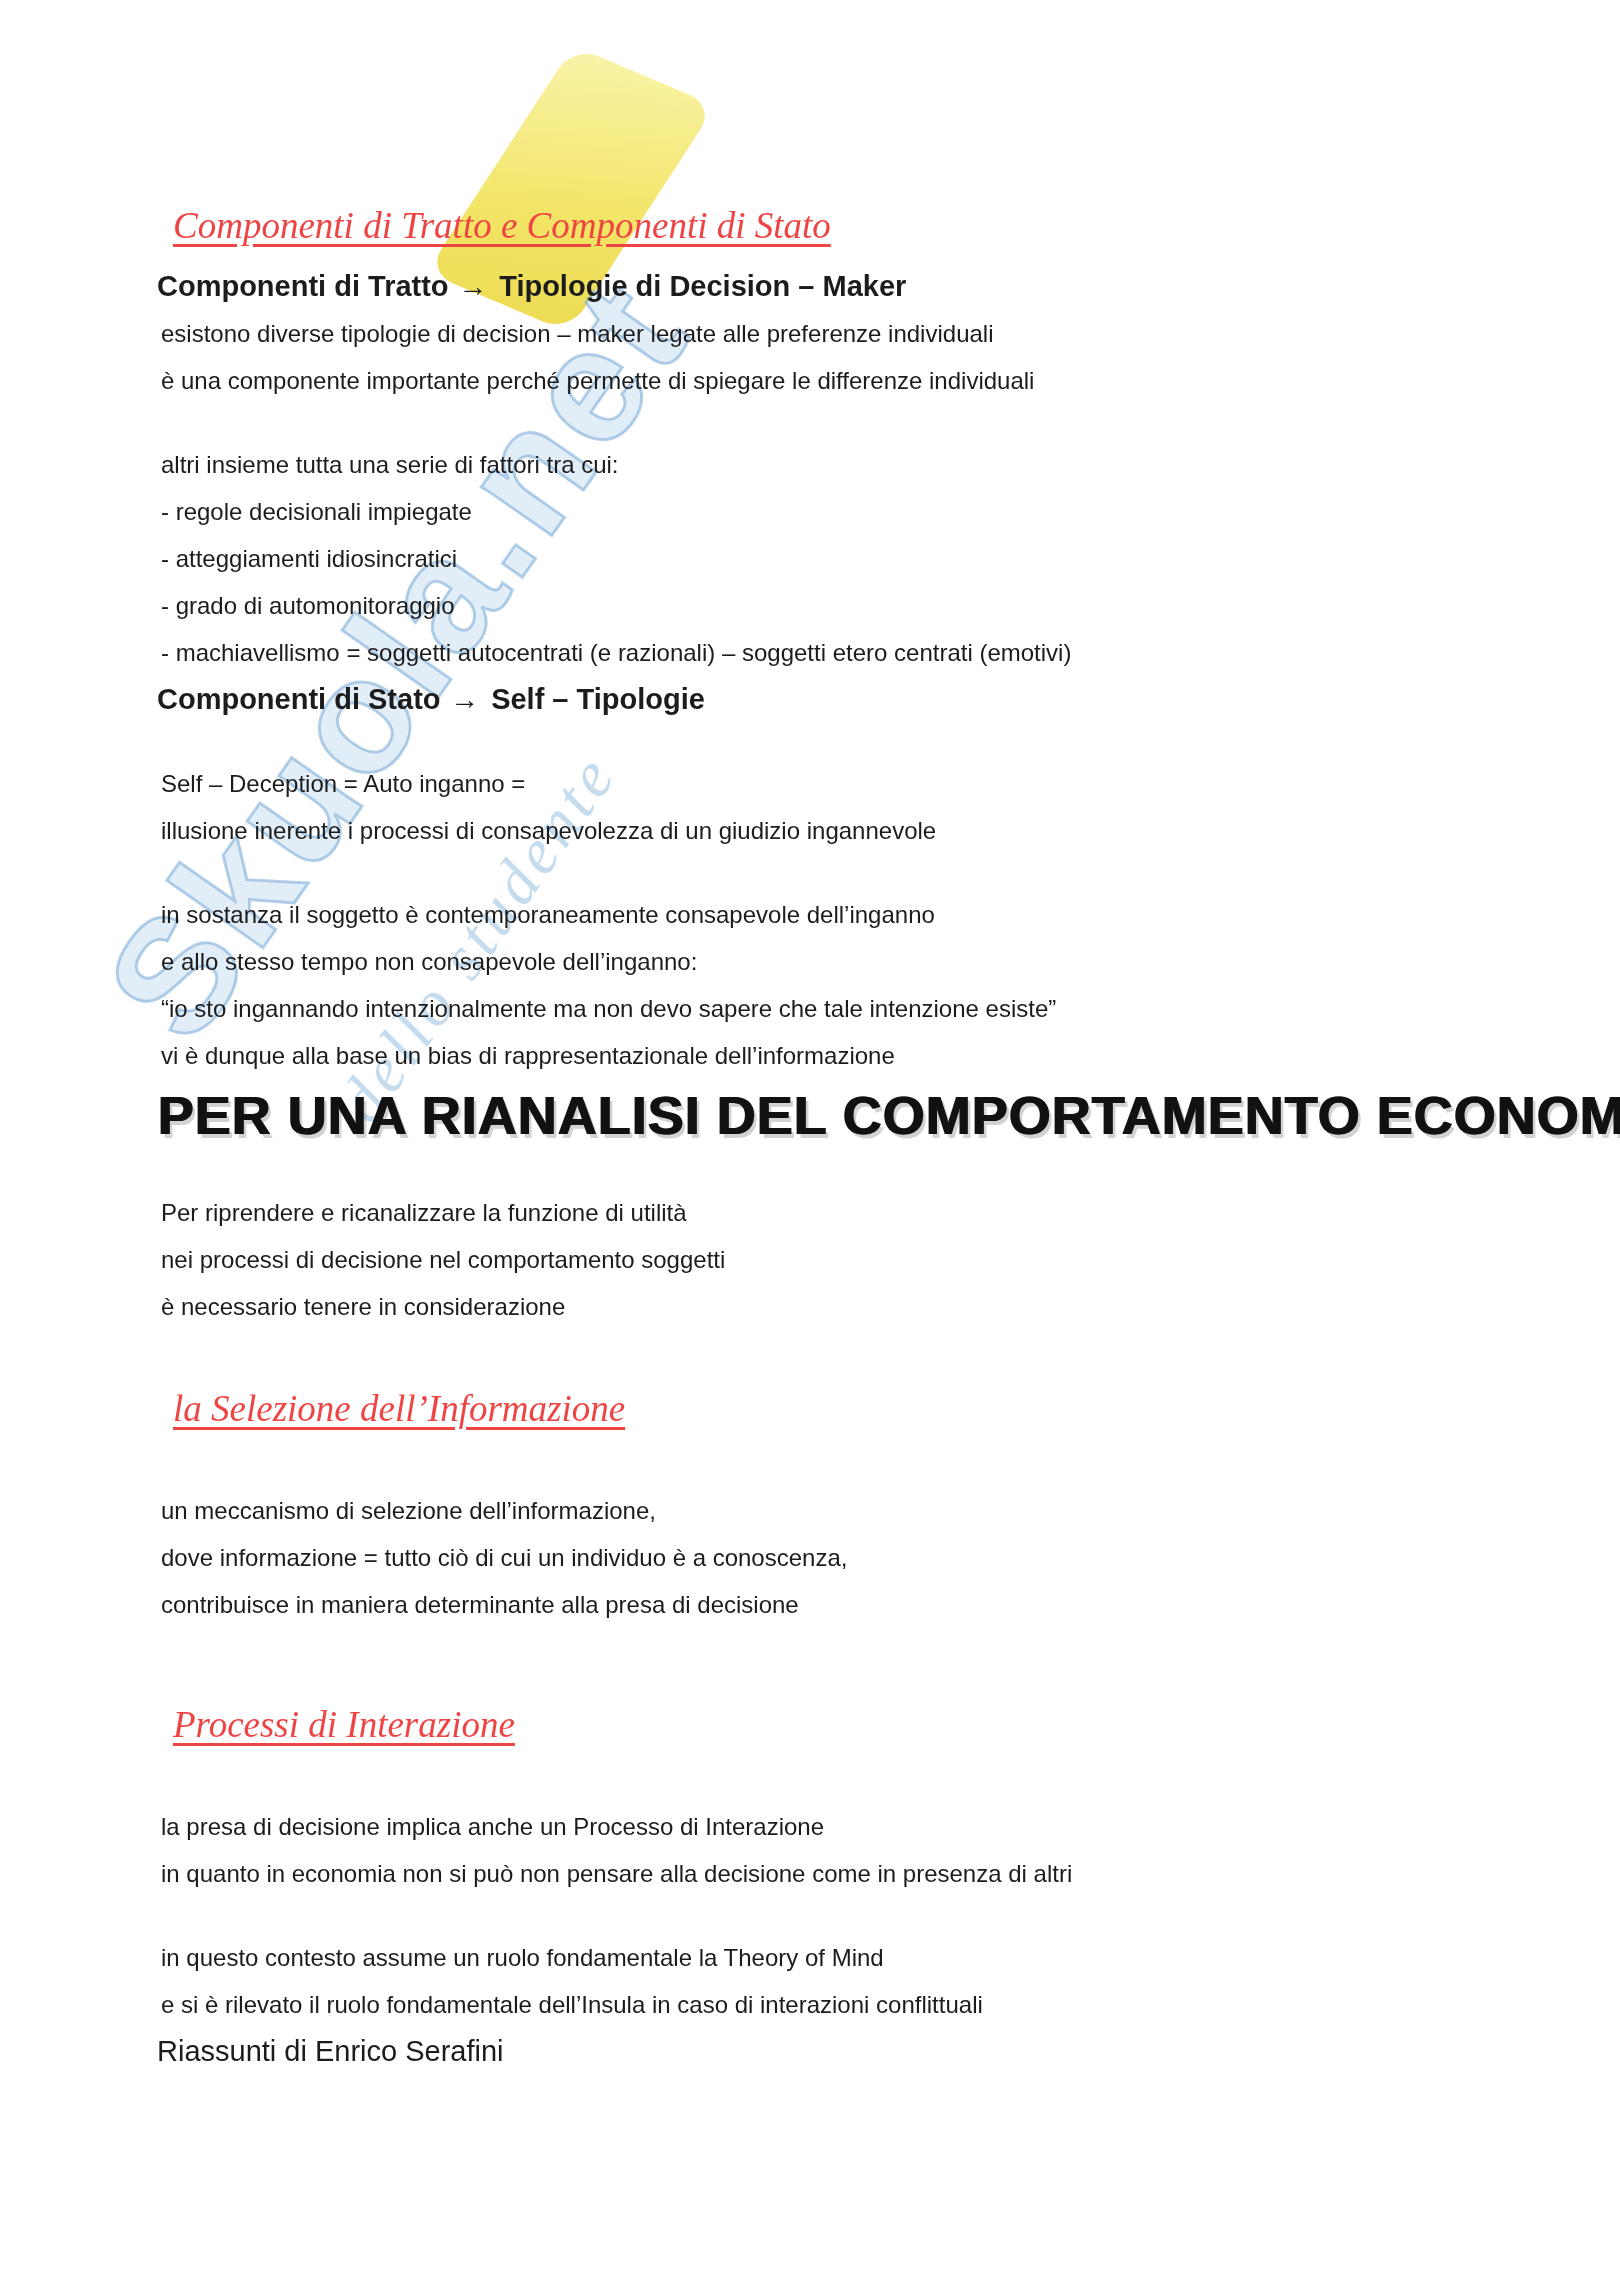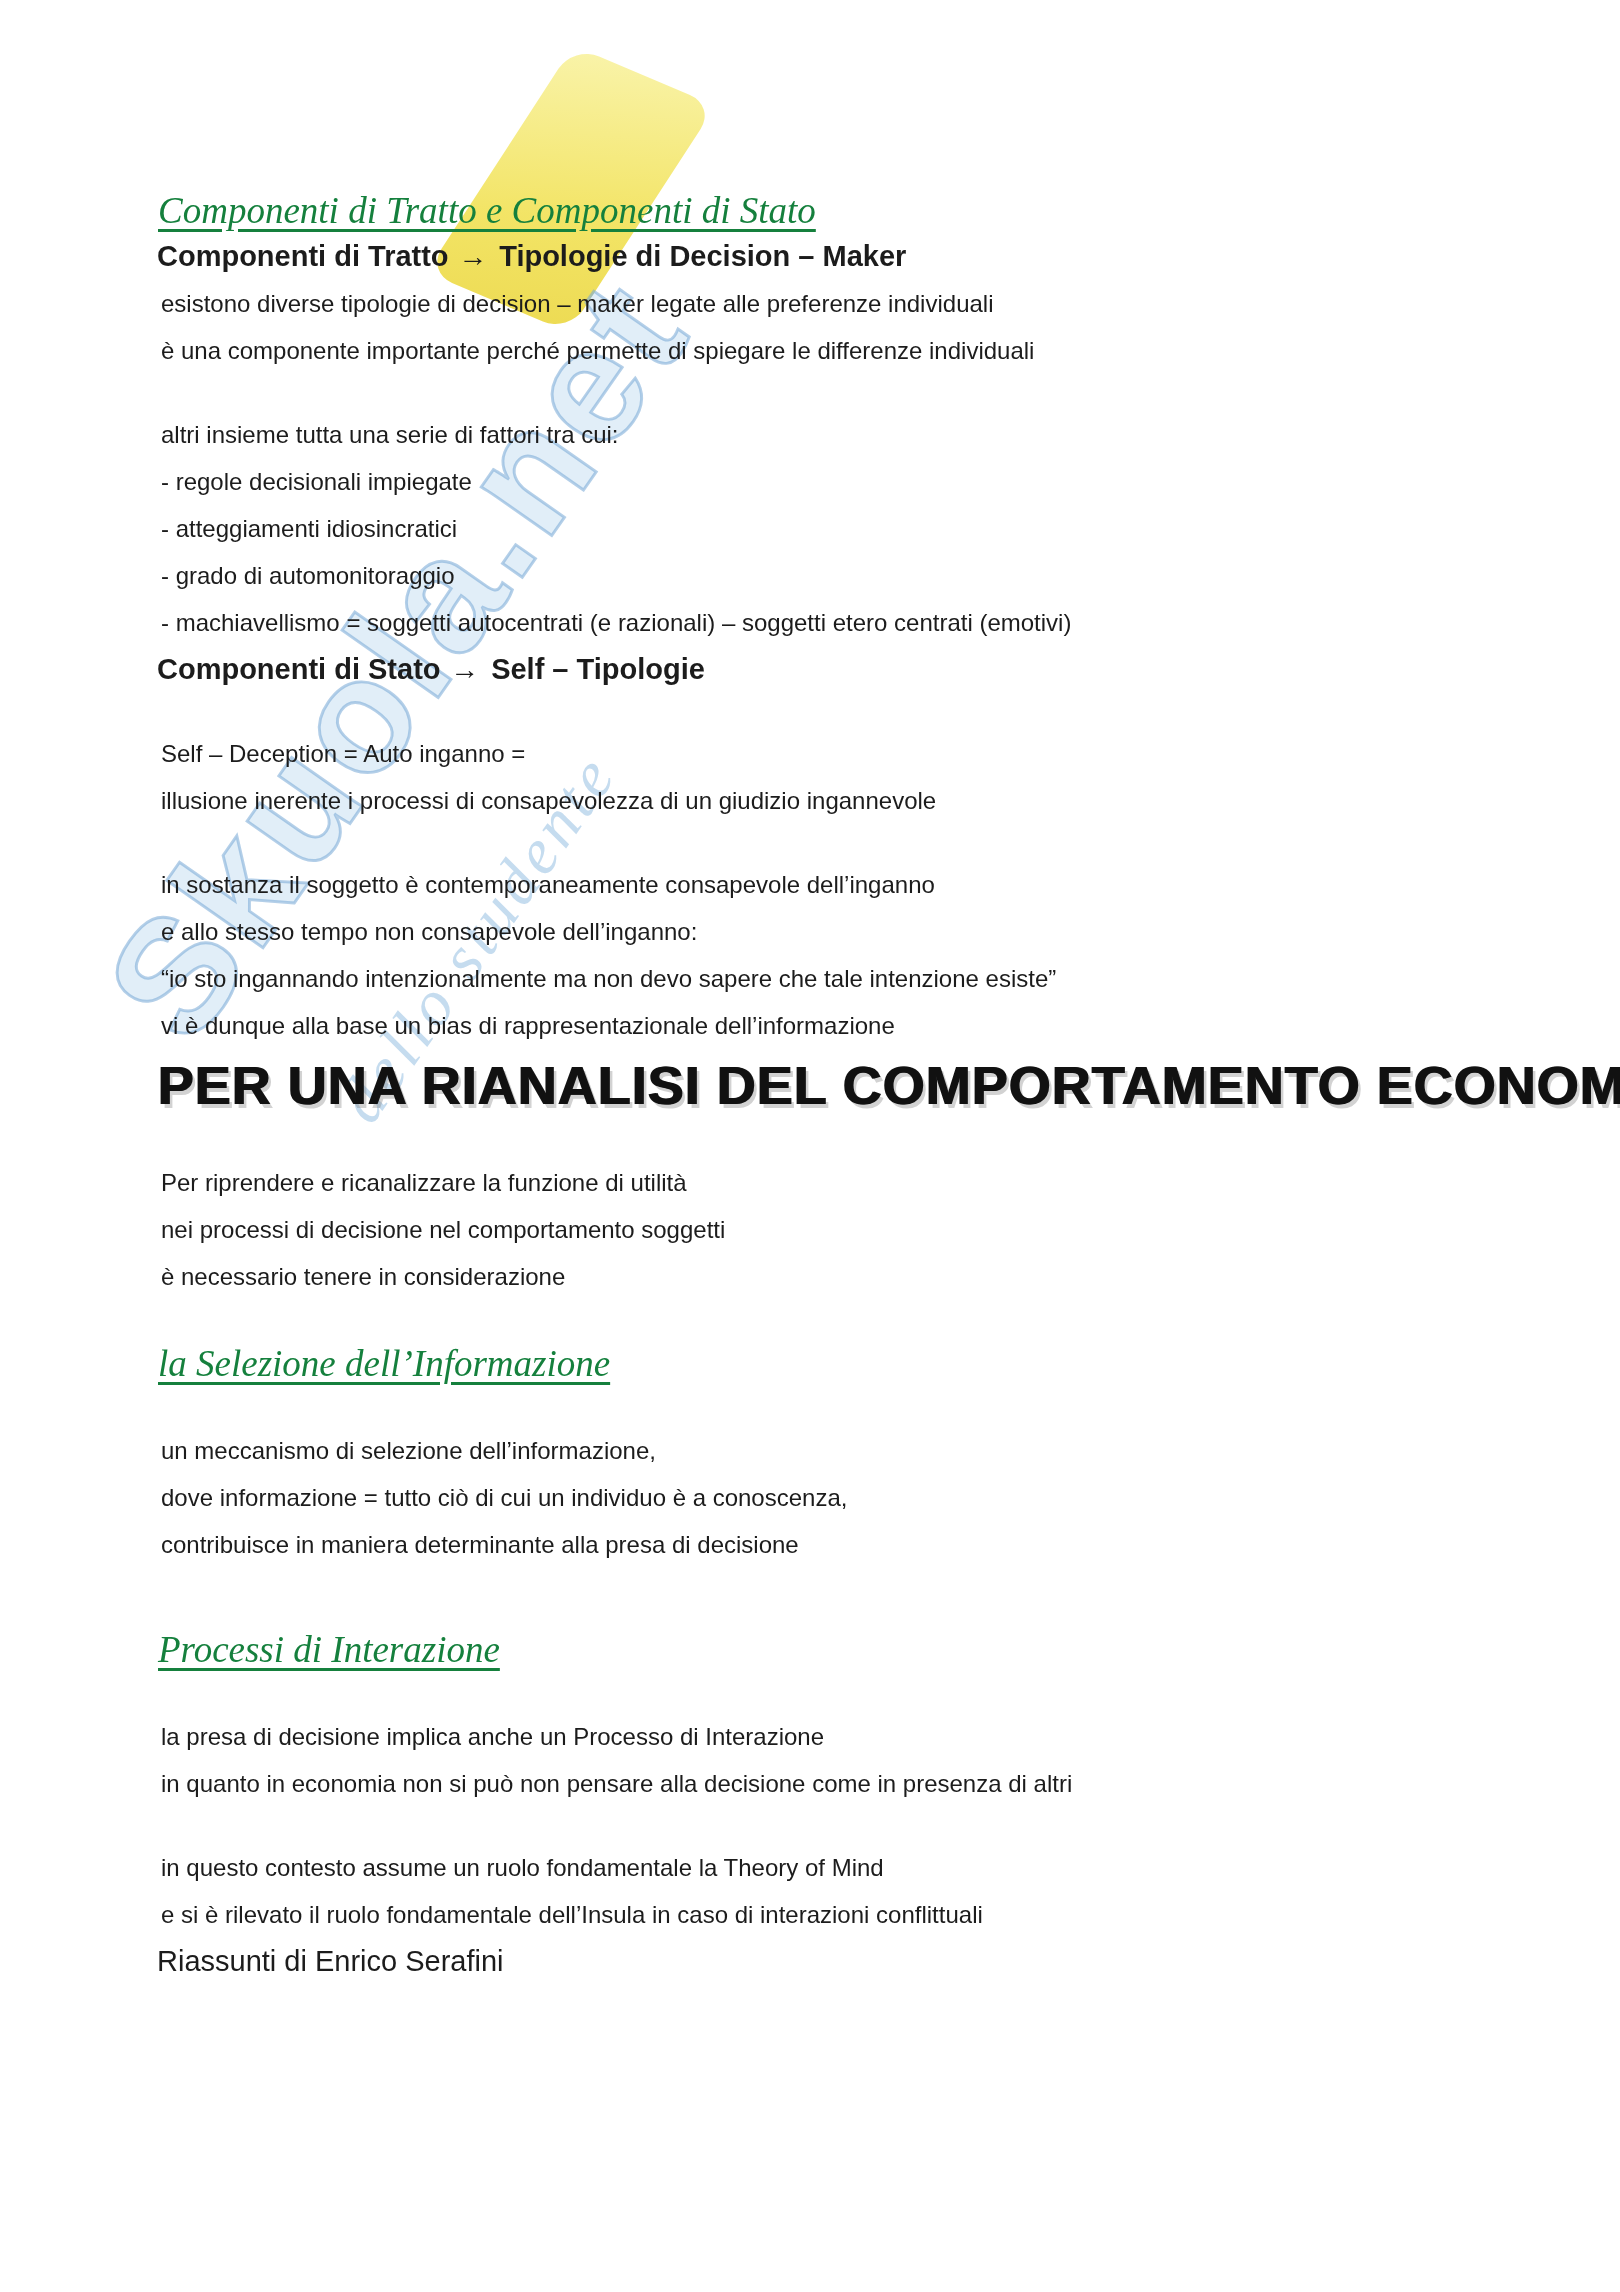--- a/index.html
+++ b/index.html
@@ -69,22 +69,22 @@
     top: 186px;
     width: 1333px;
     z-index: 1;
   }
   .serif-head {
     font-family: "Liberation Serif", serif;
     font-style: italic;
     font-weight: normal;
     font-size: 37px;
     line-height: 47px;
-    margin: 1px;
-    color: #15803d;
+    margin: 16px;
+    color: #ef4444;
     text-decoration: underline;
     text-underline-offset: 5.9px;
     display: inline-block;
   }
   .block { margin-top: 41px; }
   .block-lg { margin-top: 59px; }
   .body-line {
     font-size: 24px;
     line-height: 43px;
     margin: 4px;

